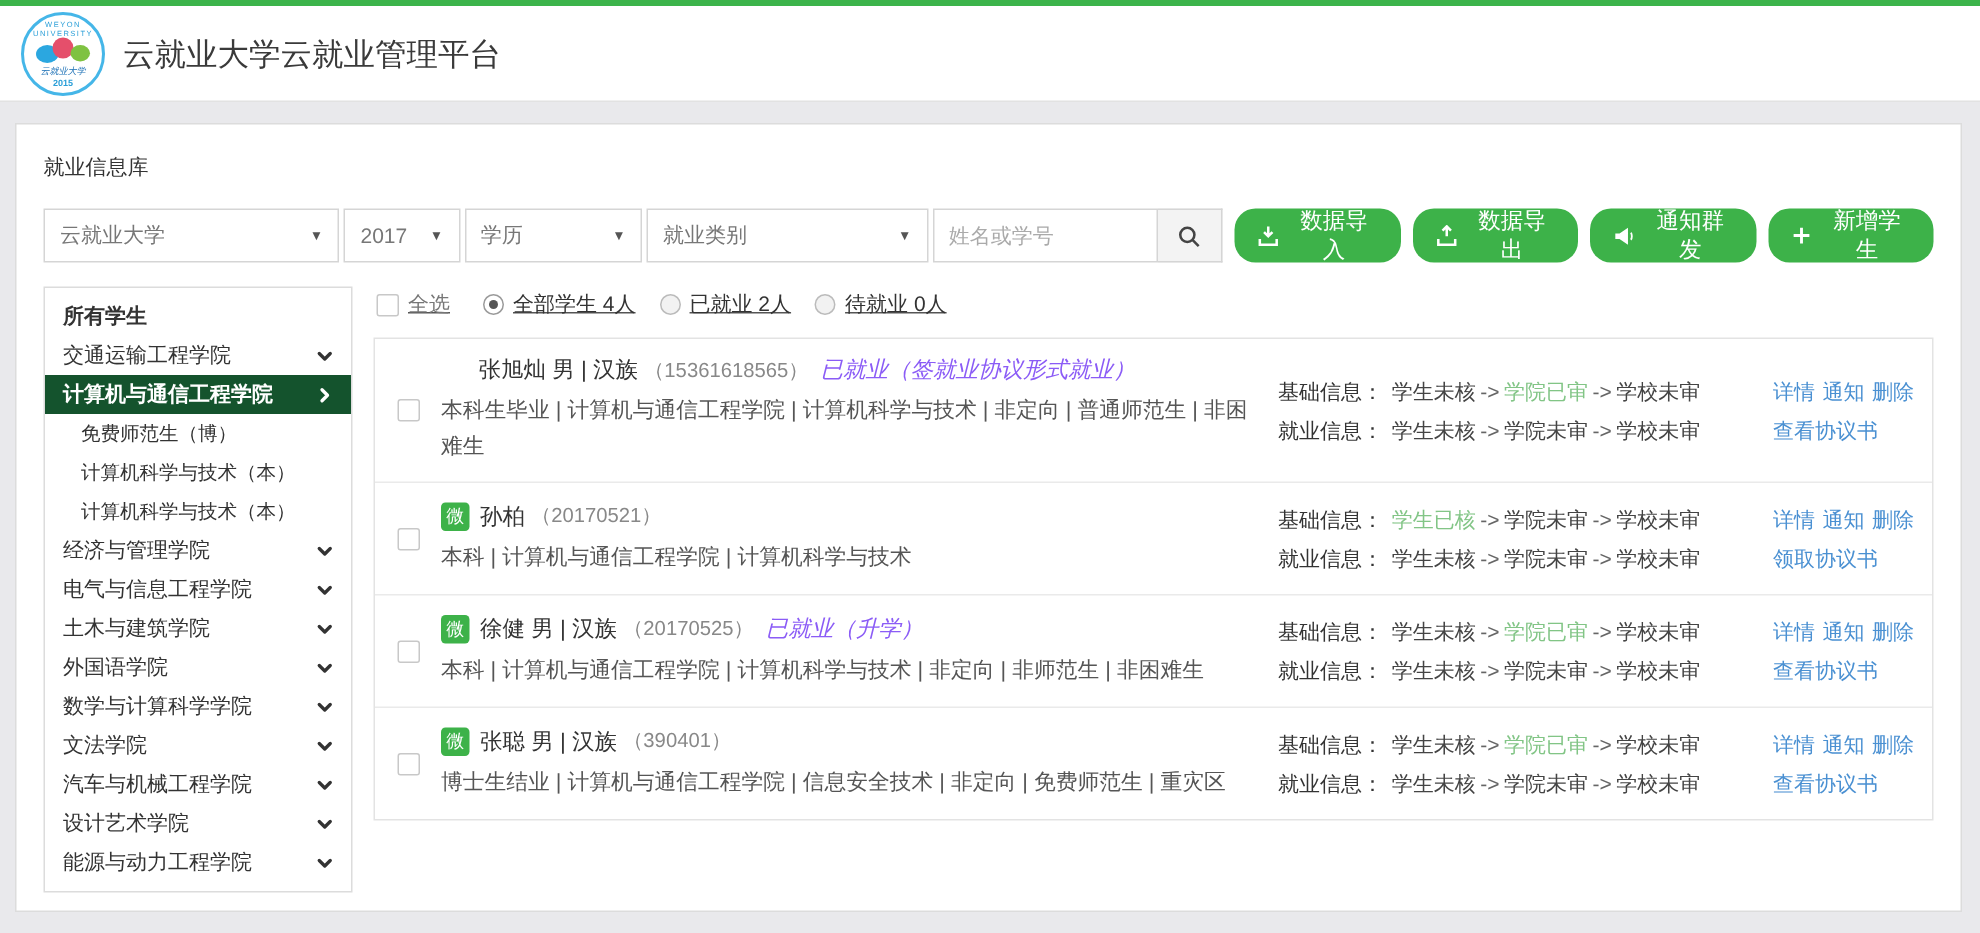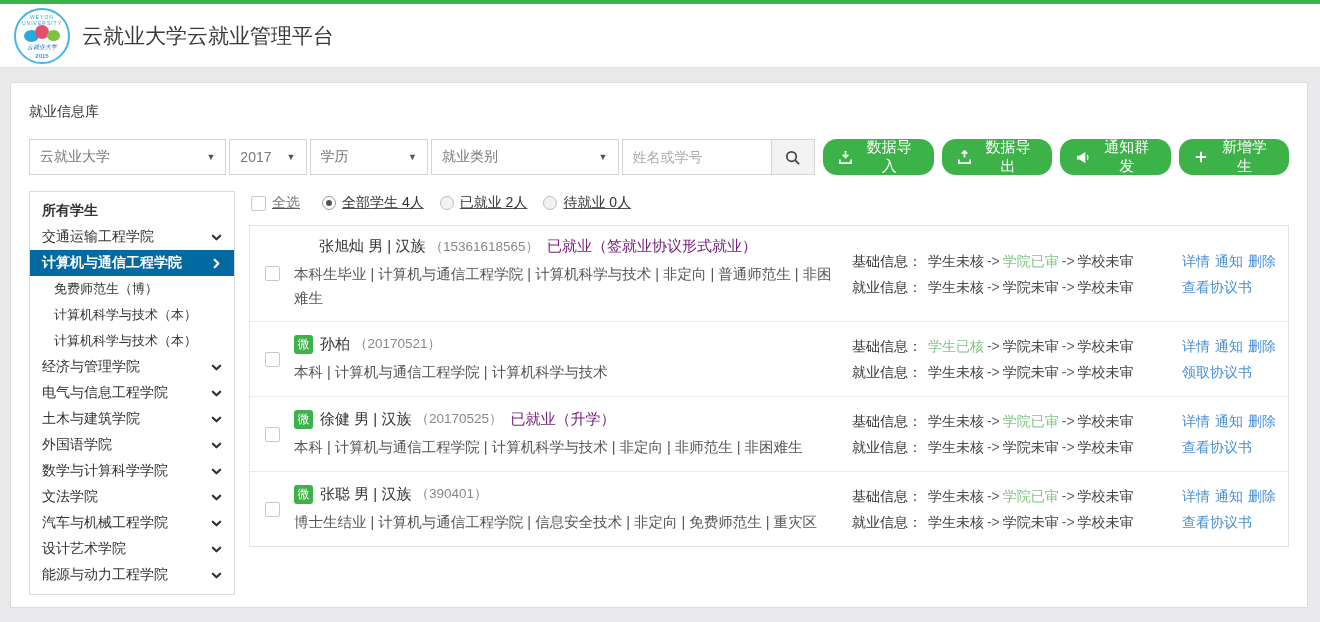--- a/index.html
+++ b/index.html
@@ -39,21 +39,21 @@
   .spacer { flex:1; }
   .green-btn { height:36px; padding:0 15px; margin-left:8px; background:#3db249; border:none; border-radius:14px; color:#fff; font-size:15px; font-family:inherit; display:inline-flex; align-items:center; gap:7px; cursor:pointer; }
   .green-btn svg { flex:none; }
 
   .content-row { display:flex; gap:14px; align-items:flex-start; }
 
   
   .sidebar { width:206px; border:1px solid #dcdcdc; background:#fff; padding:6px 0; font-size:14px; flex:none; }
   .side-item { height:26px; display:flex; align-items:center; justify-content:space-between; padding:0 12px; color:#333; cursor:pointer; }
   .side-item.all { font-weight:bold; }
-  .side-item.selected { background:#0369a1; color:#fff; font-weight:bold; }
+  .side-item.selected { background:#14532d; color:#fff; font-weight:bold; }
   .side-sub { height:26px; line-height:26px; padding-left:24px; font-size:13px; color:#333; cursor:pointer; }
 
   
   .list-area { flex:1; min-width:0; }
   .select-bar { display:flex; align-items:center; height:24px; margin:0 0 10px 2px; font-size:14px; color:#555;text-decoration:underline; }
   .checkbox { width:15px; height:15px; border:1px solid #c8c8c8; border-radius:2px; background:#fff; display:inline-block; flex:none; cursor:pointer; }
   .select-bar .label { margin:0 6px; color:#777; }
   .radio-group { display:flex; align-items:center; gap:6px; margin-left:16px; color:#333; cursor:pointer; }
   .radio { width:14px; height:14px; border-radius:50%; border:1px solid #9a9a9a; background:#fff; position:relative; display:inline-block; flex:none; }
   .radio.checked::after { content:""; position:absolute; inset:3px; border-radius:50%; background:#555; }
@@ -62,21 +62,21 @@
   
   .student-list { border:1px solid #e3e3e3; }
   .row { display:flex; align-items:center; padding:11px 0; border-bottom:1px solid #eaeaea; }
   .row:last-child { border-bottom:none; }
   .cb-col { width:44px; display:flex; justify-content:center; flex:none; }
   .info-col { flex:1; min-width:0; padding-right:8px; }
   .name-line { font-size:15px; color:#333; margin-bottom:6px; display:flex; align-items:center; flex-wrap:wrap; }
   .name-line.indent { padding-left:25px; }
   .badge { width:19px; height:19px; background:#3db249; color:#fff; font-size:12px; line-height:19px; text-align:center; border-radius:3px; margin-right:7px; flex:none; }
   .sid { color:#888; font-size:13.5px; margin-left:4px; }
-  .estatus { color:#701a75; margin-left:8px; }
+  .estatus { color:#8b5cf6; margin-left:8px;font-style:italic; }
   .detail { color:#555; font-size:14.5px; line-height:24px; max-width:545px; }
   .status-col { width:330px; flex:none; font-size:14px; line-height:26px; }
   .slabel { color:#333; margin-right:2px; }
   .seg { color:#444; }
   .seg.green { color:#82c586; }
   .arrow { color:#666; margin:0 3px; }
   .links-col { width:106px; flex:none; font-size:14px; line-height:26px; }
   .links-col a { color:#4a90d2; cursor:pointer; text-decoration:none; }
   .links-col a + a { margin-left:5px; }
 </style>

